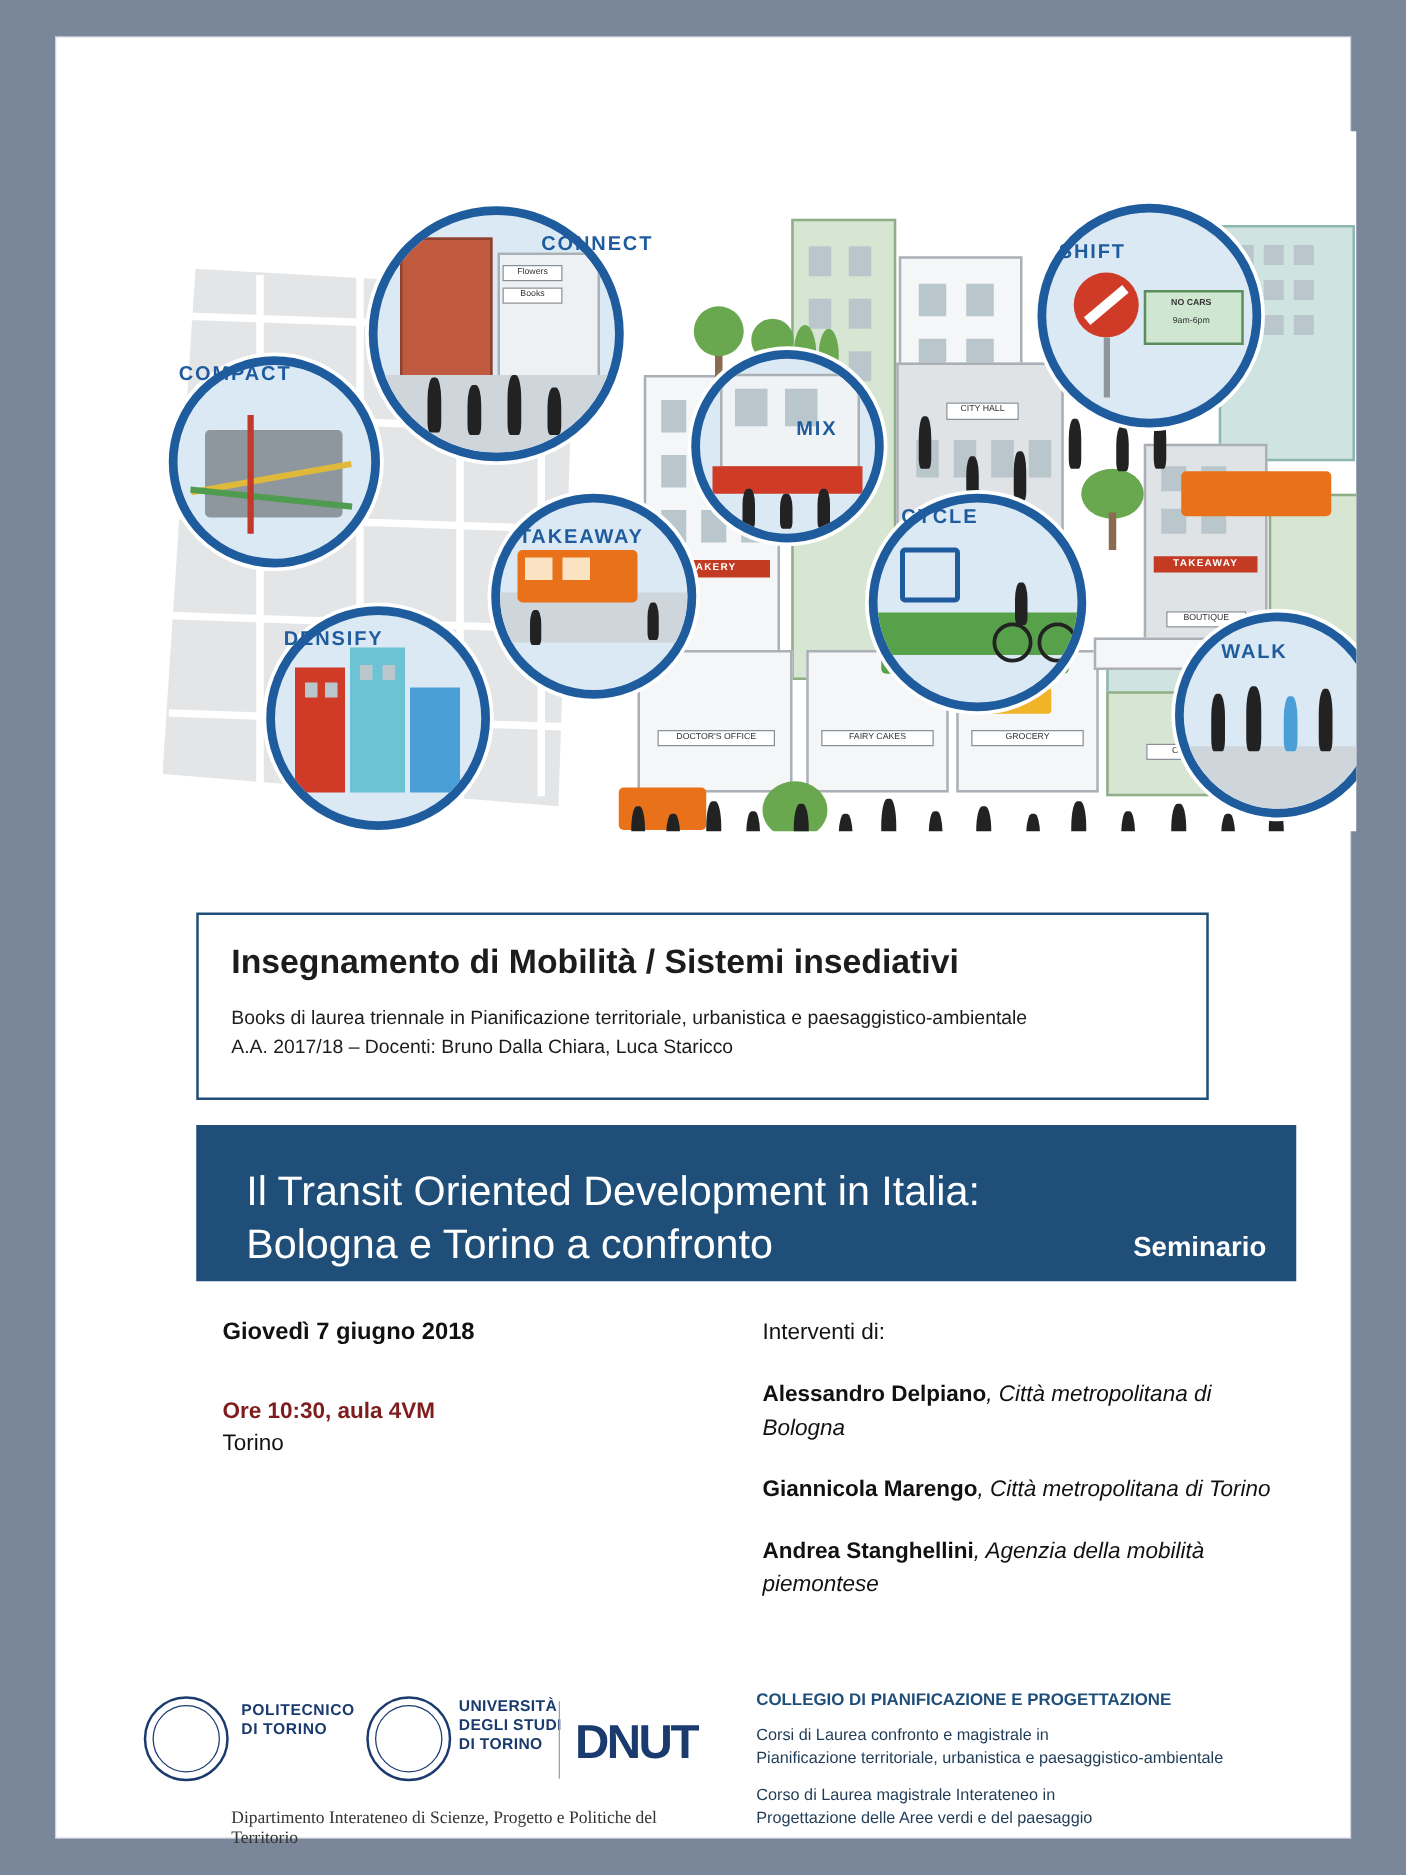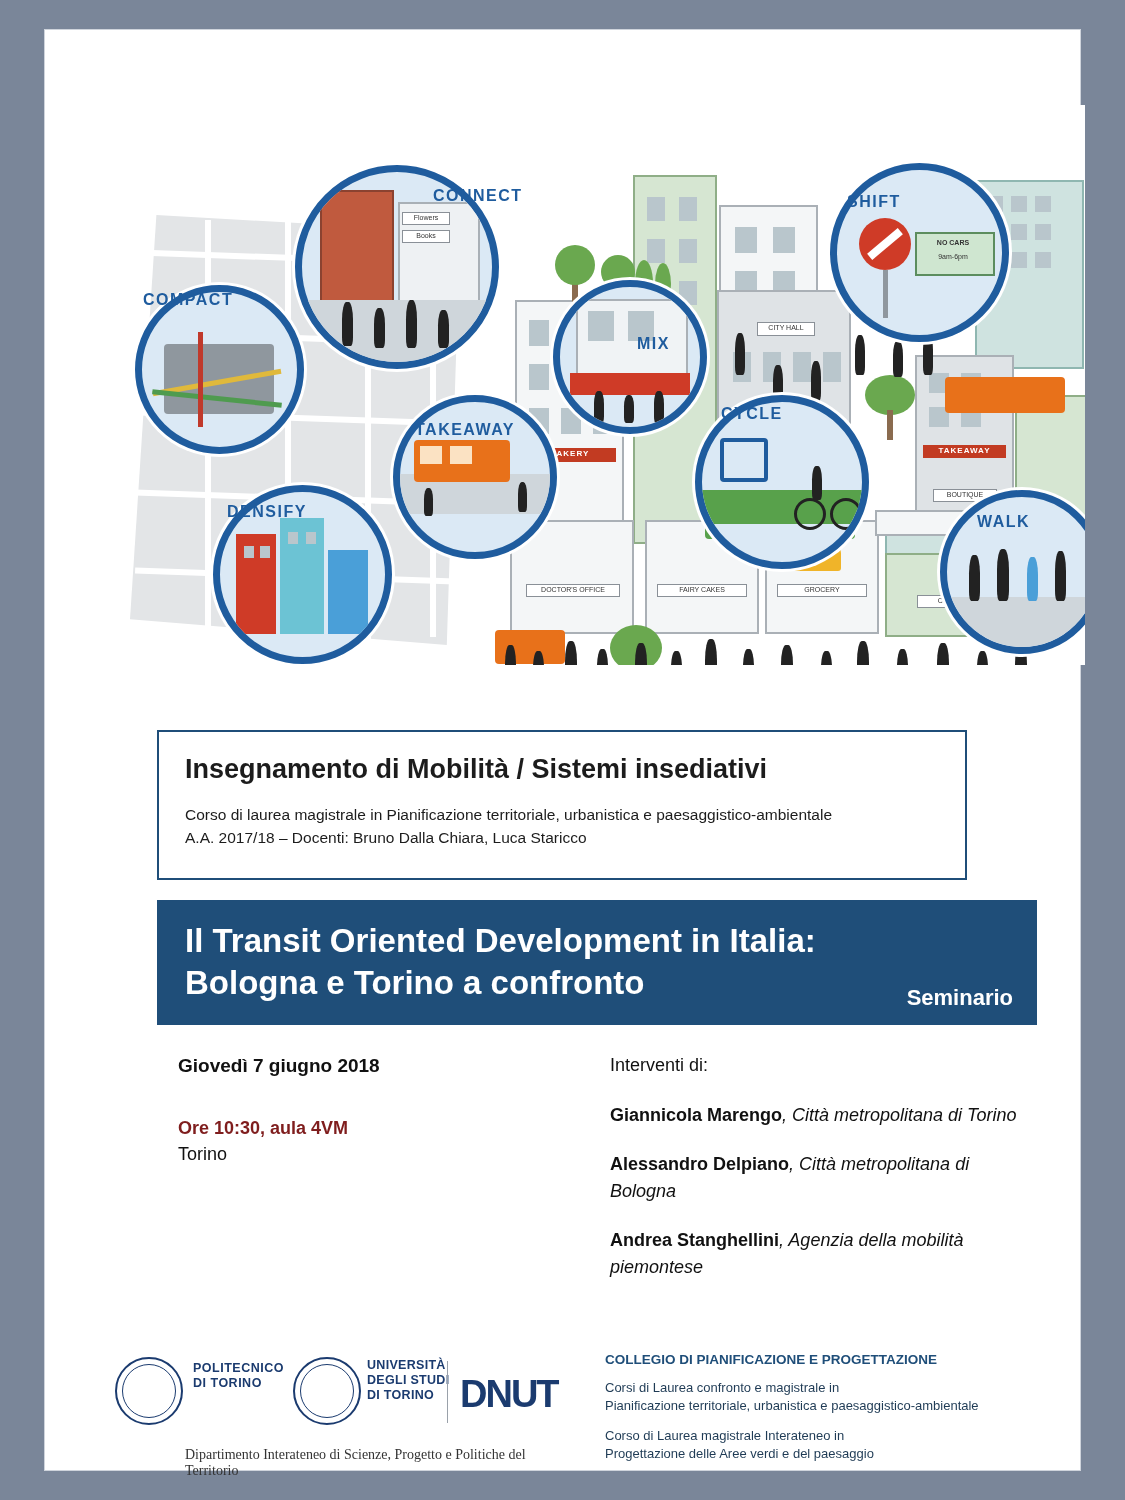--- a/index.html
+++ b/index.html
@@ -62,21 +62,21 @@
     font-size:27px;font-weight:bold;color:#1c1c1c;margin:0 0 18px 0;
   }
   .course-sub{
     font-size:15.5px;color:#1c1c1c;line-height:23px;
   }
   .banner{
     position:absolute;left:112px;top:870px;width:880px;height:125px;
     background:#1f4e79;box-sizing:border-box;padding:16px 24px 0 24px;color:#fff;
   }
   .banner h1{
-    margin:4px;font-size:33px;font-weight:bold;line-height:42px;
+    margin:16px;font-size:33px;font-weight:normal;line-height:42px;
   }
   .banner .seminario{
     position:absolute;right:24px;bottom:14px;font-size:22px;font-weight:bold;
   }
 
   .left-col{position:absolute;left:133px;top:1025px;width:330px;}
   .ev-date{font-size:19px;font-weight:bold;color:#111;margin-bottom:38px;}
   .ev-time{font-size:18px;font-weight:bold;color:#7f1d1d;line-height:27px;}
   .ev-city{font-size:18px;color:#111;margin-top:2px;}
 
@@ -322,21 +322,21 @@
       <div class="person" style="left:22px;top:58px;width:11px;height:46px;"></div>
       <div class="person" style="left:50px;top:52px;width:12px;height:52px;"></div>
       <div class="person" style="left:80px;top:60px;width:11px;height:44px;background:#4a9fd8;"></div>
       <div class="person" style="left:108px;top:54px;width:11px;height:50px;"></div>
     </div>
     <div class="clabel" style="left:892px;top:408px;">WALK</div>
   </div>
 
   <div class="box-course">
     <div class="course-title">Insegnamento di Mobilità / Sistemi insediativi</div>
-    <div class="course-sub">Corso di laurea magistrale in Pianificazione territoriale, urbanistica e paesaggistico-ambientale</div>
+    <div class="course-sub">Books di laurea triennale in Pianificazione territoriale, urbanistica e paesaggistico-ambientale</div>
     <div class="course-sub">A.A. 2017/18 – Docenti: Bruno Dalla Chiara, Luca Staricco</div>
   </div>
 
   <div class="banner">
     <h1>
       <span>Il Transit Oriented Development in Italia:</span><br>
       <span>Bologna e Torino  a confronto</span>
     </h1>
     <div class="seminario">Seminario</div>
   </div>
@@ -344,24 +344,24 @@
   <div class="left-col">
     <div class="ev-date">Giovedì 7 giugno 2018</div>
     <div class="ev-time">Ore 10:30, aula 4VM</div>
     <div class="ev-city">Torino</div>
   </div>
 
   <div class="right-col">
     <div class="interventi">Interventi di:</div>
 
     <div class="speaker">
+      <b>Alessandro Delpiano</b><i>, Città metropolitana di Bologna</i>
+    </div>
+    <div class="speaker">
       <b>Giannicola Marengo</b><i>, Città metropolitana di Torino</i>
-    </div>
-    <div class="speaker">
-      <b>Alessandro Delpiano</b><i>, Città metropolitana di Bologna</i>
     </div>
     <div class="speaker">
       <b>Andrea Stanghellini</b><i>, Agenzia della mobilità piemontese</i>
     </div>
   </div>
 
   <div class="logos">
     <div class="seal" style="left:0;top:2px;width:64px;height:64px;"></div>
     <div class="polito-txt">
       <span>POLITECNICO</span><br><span>DI TORINO</span>

